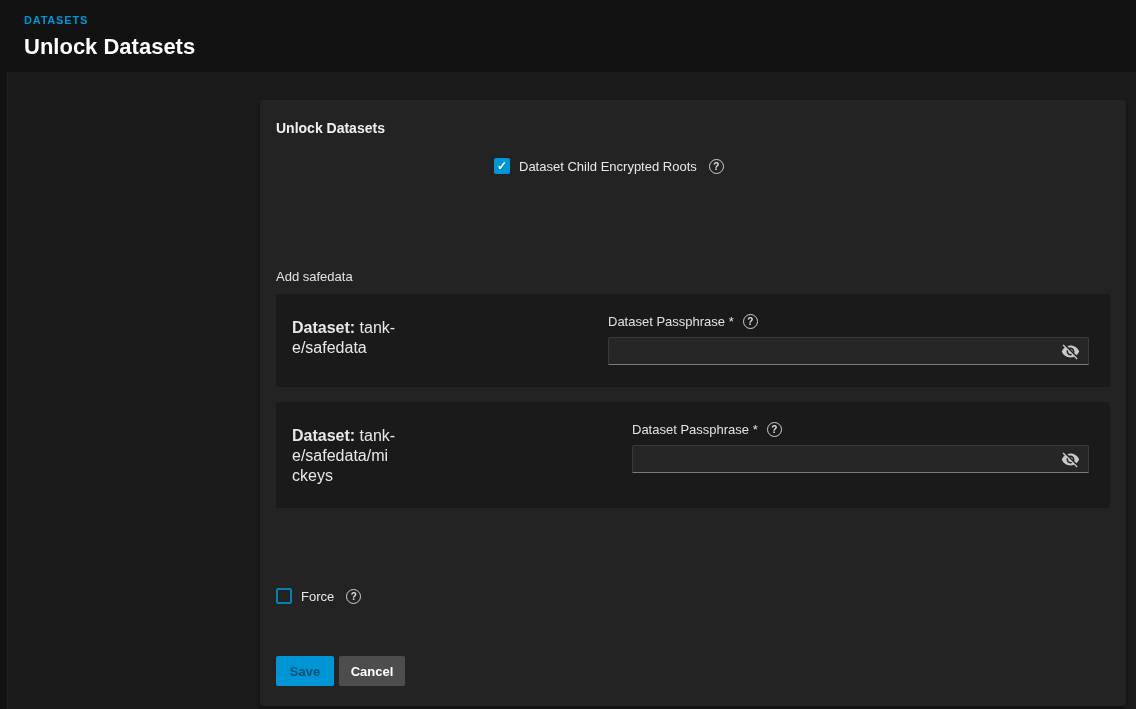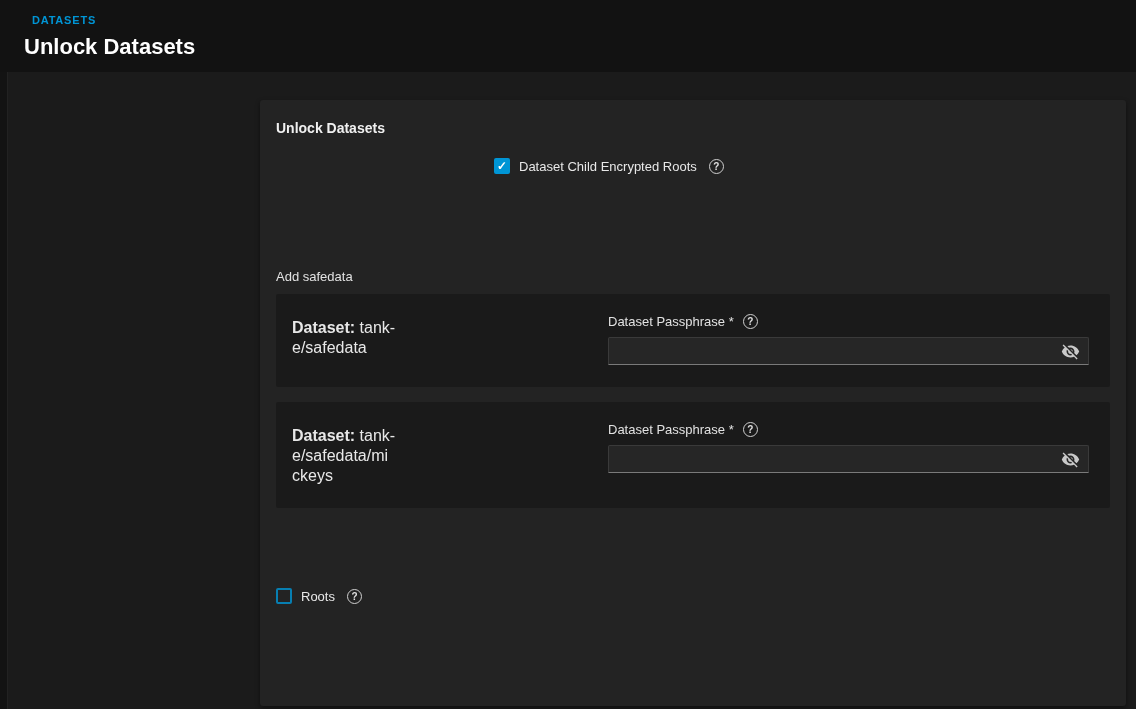--- a/index.html
+++ b/index.html
@@ -23,21 +23,20 @@
     background: #121212;
     padding: 10px 24px 0 24px;
   }
   .breadcrumb {
     color: #0095d5;
     font-size: 11px;
     font-weight: 600;
     letter-spacing: 0.8px;
     cursor: pointer;
     display: inline-block;
-    margin-left: 8px;
   }
   .page-title {
     margin-top: 6px;
     font-size: 22px;
     font-weight: 700;
     color: #ffffff;
   }
   .content { padding-top: 28px; }
   .card {
     width: 866px;
@@ -97,21 +96,21 @@
     font-size: 13px;
     color: #e2e2e2;
   }
   .dataset-row {
     margin-top: 10px;
     background: #1a1a1a;
     padding: 20px 16px 22px 16px;
     display: flex;
     border-radius: 2px;
   }
-  .dataset-row + .dataset-row { margin-top: 15px; }
+  .dataset-row + .dataset-row { margin-top: 15px; gap: 24px; }
   .ds-left {
     flex: 0 0 316px;
     font-size: 16px;
     line-height: 20px;
     padding-top: 4px;
   }
   .ds-name-wrap {
     width: 104px;
     overflow-wrap: anywhere;
     word-break: break-word;
@@ -234,19 +233,23 @@
           <input type="password" class="passphrase" value="" style="">
           <svg class="eye" viewBox="0 0 24 24">
             <path fill="#c9c9c9" d="M12 7c2.76 0 5 2.24 5 5 0 .65-.13 1.26-.36 1.83l2.92 2.92c1.51-1.26 2.7-2.89 3.43-4.75-1.73-4.39-6-7.5-11-7.5-1.4 0-2.74.25-3.98.7l2.16 2.16C10.74 7.13 11.35 7 12 7zM2 4.27l2.28 2.28.46.46C3.08 8.3 1.78 10.02 1 12c1.73 4.39 6 7.5 11 7.5 1.55 0 3.03-.3 4.38-.84l.42.42L19.73 22 21 20.73 3.27 3 2 4.27zM7.53 9.8l1.55 1.55c-.05.21-.08.43-.08.65 0 1.66 1.34 3 3 3 .22 0 .44-.03.65-.08l1.55 1.55c-.67.33-1.41.53-2.2.53-2.76 0-5-2.24-5-5 0-.79.2-1.53.53-2.2zm4.31-.78l3.15 3.15.02-.16c0-1.66-1.34-3-3-3l-.17.01z"></path>
           </svg>
         </div>
       </div>
     </div>
 
     <div class="checkbox-row force-row">
       <span class="checkbox unchecked"></span>
-      <span>Roots</span>
+      <span>Force</span>
       <span class="help-icon">?</span>
     </div>
 
+    <div class="actions">
+      <button class="btn btn-save">Save</button>
+      <button class="btn btn-cancel">Cancel</button>
+    </div>
 
   </div>
 </div>
 
 </body></html>

